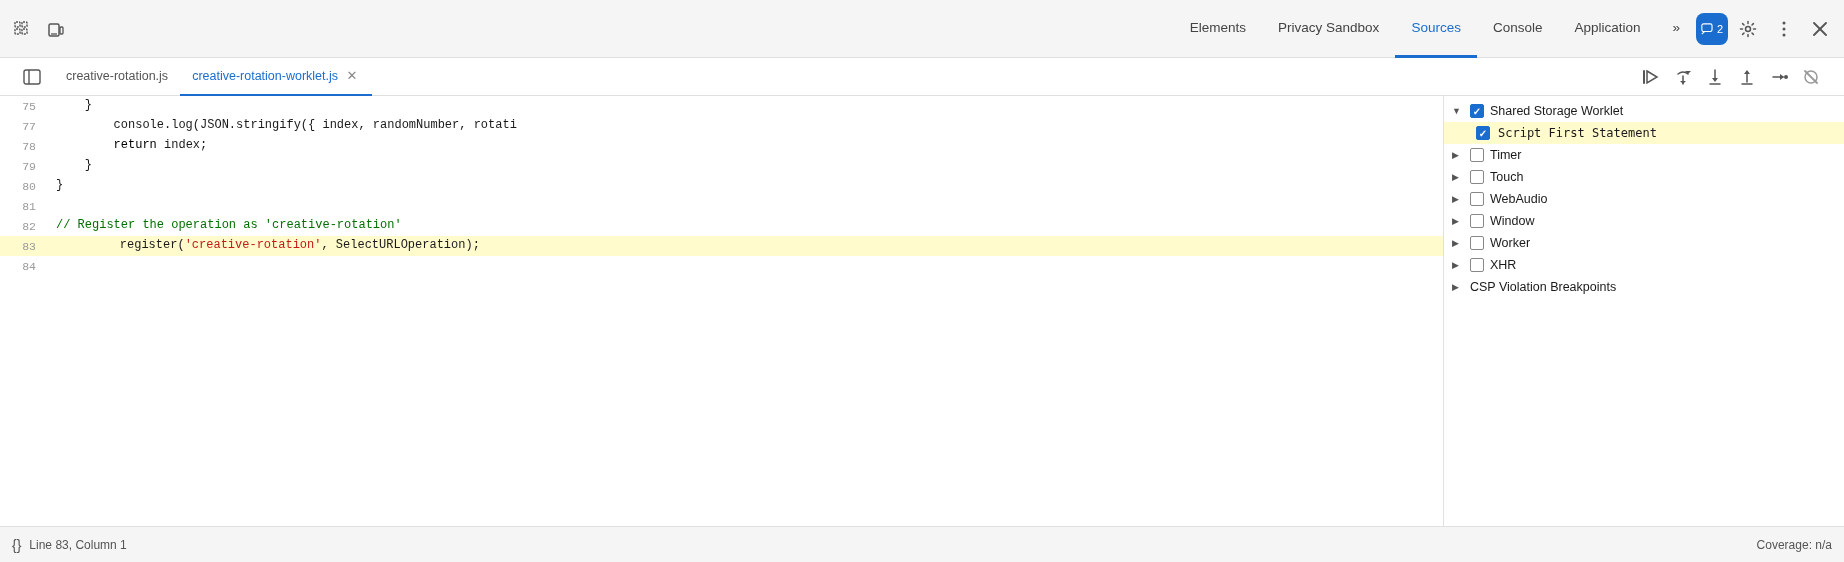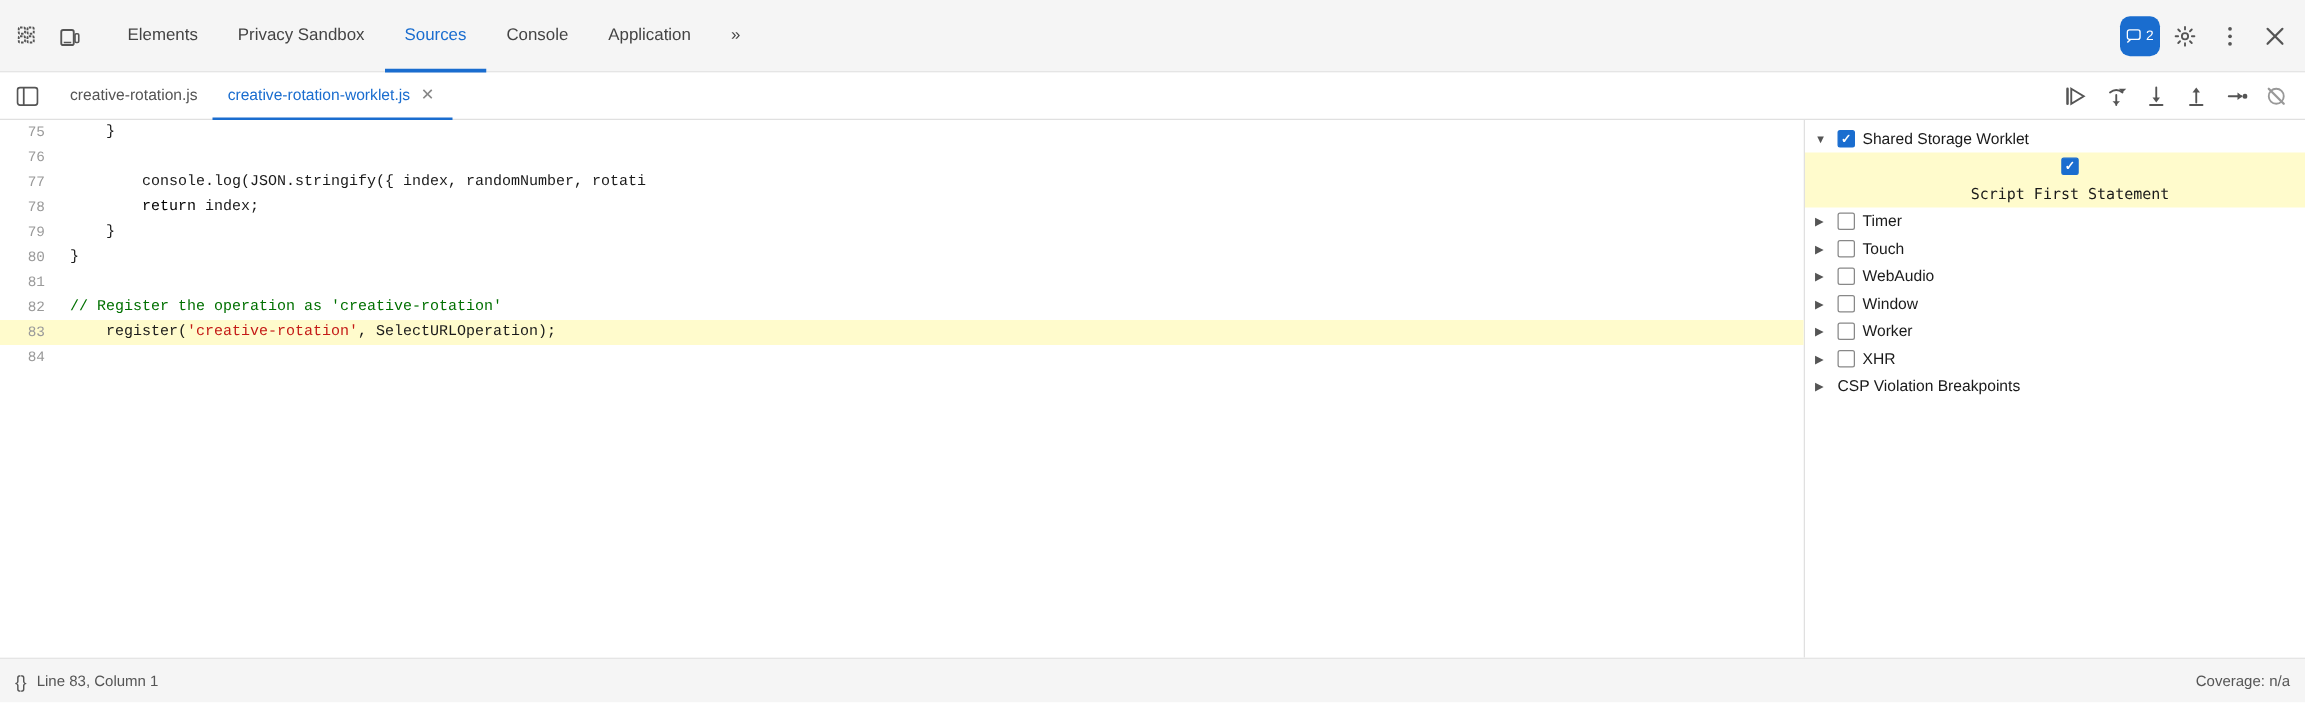--- a/index.html
+++ b/index.html
@@ -37,20 +37,21 @@
       border-radius: 4px;
       cursor: pointer;
       color: #555;
       font-size: 16px;
     }
     .nav-tabs {
       display: flex;
       align-items: center;
       gap: 0;
       flex: 1;
+      justify-content: flex-end;
     }
     .nav-tab {
       padding: 0 16px;
       height: 58px;
       display: flex;
       align-items: center;
       cursor: pointer;
       font-size: 13.5px;
       color: #444;
       border-bottom: 3px solid transparent;
@@ -89,21 +90,21 @@
       gap: 4px;
     }
 
     
     .file-tabs-bar {
       display: flex;
       align-items: center;
       height: 38px;
       border-bottom: 1px solid #e0e0e0;
       background: #ffffff;
-      padding: 0 8px;
+      padding: 0 18px;
     }
     .sidebar-toggle {
       width: 28px;
       height: 28px;
       display: flex;
       align-items: center;
       justify-content: center;
       border-radius: 4px;
       cursor: pointer;
       color: #555;
@@ -173,20 +174,21 @@
       line-height: 1.6;
       padding: 0;
     }
     .code-line {
       display: flex;
       align-items: flex-end;
       min-height: 20px;
     }
     .code-line.highlighted {
       background: #fffbcc;
+      gap: 35px;
     }
     .line-number {
       min-width: 48px;
       text-align: right;
       padding-right: 12px;
       color: #9a9a9a;
       user-select: none;
       font-size: 11.5px;
       flex-shrink: 0;
       padding-top: 1px;
@@ -230,21 +232,20 @@
     .bp-item {
       display: flex;
       align-items: center;
       padding: 4px 8px 4px 32px;
       gap: 8px;
       cursor: pointer;
       font-size: 12px;
     }
     .bp-item.highlighted {
       background: #fffbcc;
-      flex-direction: column;
     }
     .checkbox {
       width: 14px;
       height: 14px;
       border: 1.5px solid #888;
       border-radius: 2px;
       display: flex;
       align-items: center;
       justify-content: center;
       flex-shrink: 0;
@@ -414,24 +415,20 @@
 <div class="main-area">
 
   <div class="code-panel">
     <div class="code-editor">
 
       <div class="code-line">
         <span class="line-number">75</span>
         <span class="line-content">    }</span>
       </div>
 
-      <div class="code-line">
-        <span class="line-number">76</span>
-        <span class="line-content"> </span>
-      </div>
 
       <div class="code-line">
         <span class="line-number">77</span>
         <span class="line-content">        console.log(JSON.stringify({ index, randomNumber, rotati</span>
       </div>
 
       <div class="code-line">
         <span class="line-number">78</span>
         <span class="line-content">        <span class="kw-return">return</span> index;</span>
       </div>

